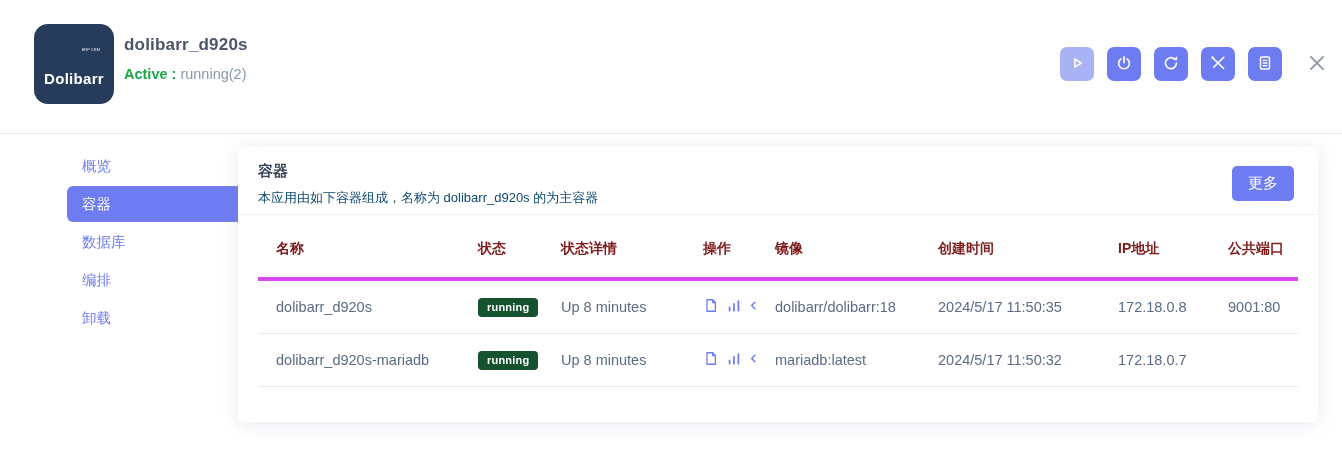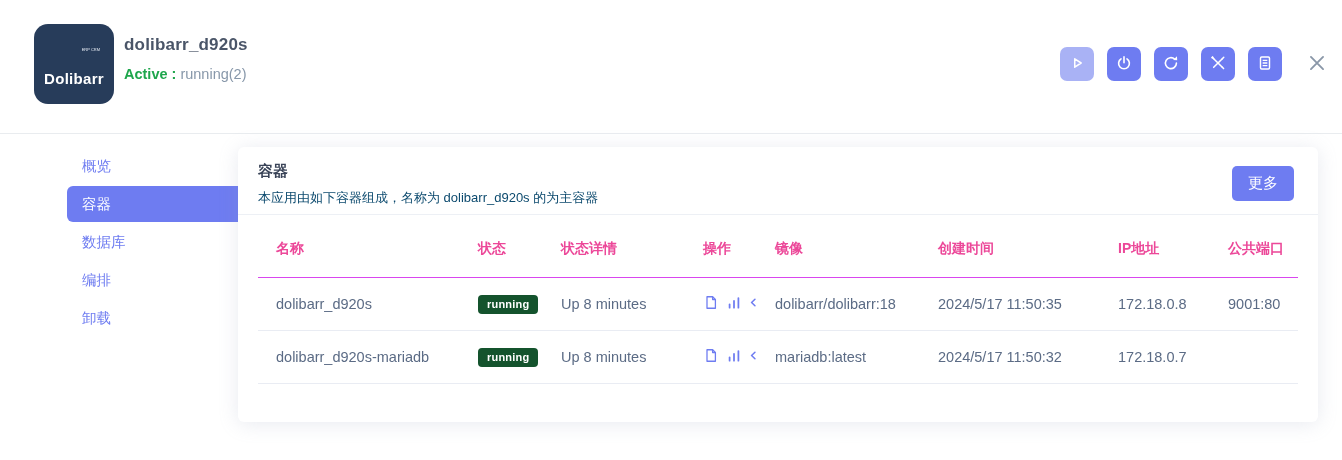--- a/index.html
+++ b/index.html
@@ -38,22 +38,22 @@
   
   .card { position:absolute; left:238px; top:147px; width:1080px; height:275px; background:#fff;
     border-radius:6px; box-shadow:0 2px 20px rgba(140,152,180,.20); }
   .card-head { position:relative; height:68px; padding:15px 20px 0; border-bottom:1px solid #edf0f5; }
   .card-title { font-size:15px; font-weight:700; color:#394357; }
   .card-desc { margin-top:8px; font-size:13px; color:#0c4a6e; }
   .more-btn { position:absolute; top:19px; right:24px; background:#6e7cf1; color:#fff; border:none;
     border-radius:5px; font-size:15px; padding:8px 16px; cursor:pointer; font-family:inherit; }
 
   table.containers { width:1040px; margin:0 20px; border-collapse:collapse; table-layout:fixed; }
-  th { text-align:left; padding:25px 0 19px 18px; font-size:14px; font-weight:700; color:#ec4899;
-    border-bottom:1px solid #d946ef; white-space:nowrap; }
+  th { text-align:left; padding:25px 0 19px 18px; font-size:14px; font-weight:700; color:#7f1d1d;
+    border-bottom:4px solid #d946ef; white-space:nowrap; }
   td { padding:16px 0 16px 18px; font-size:14.5px; color:#5b6b85; border-bottom:1px solid #e9ecf3;
     white-space:nowrap; overflow:hidden; }
   .badge-running { display:inline-block; background:#14532d; color:#fff; font-size:11px; font-weight:700;
     padding:3px 9px 4px; border-radius:4px; letter-spacing:.2px; }
   .row-actions { display:inline-flex; align-items:center; gap:7px; }
   .icon-btn { background:transparent; border:none; padding:0; cursor:pointer; display:inline-flex; align-items:center; }
 </style>
 </head>
 <body>
 

